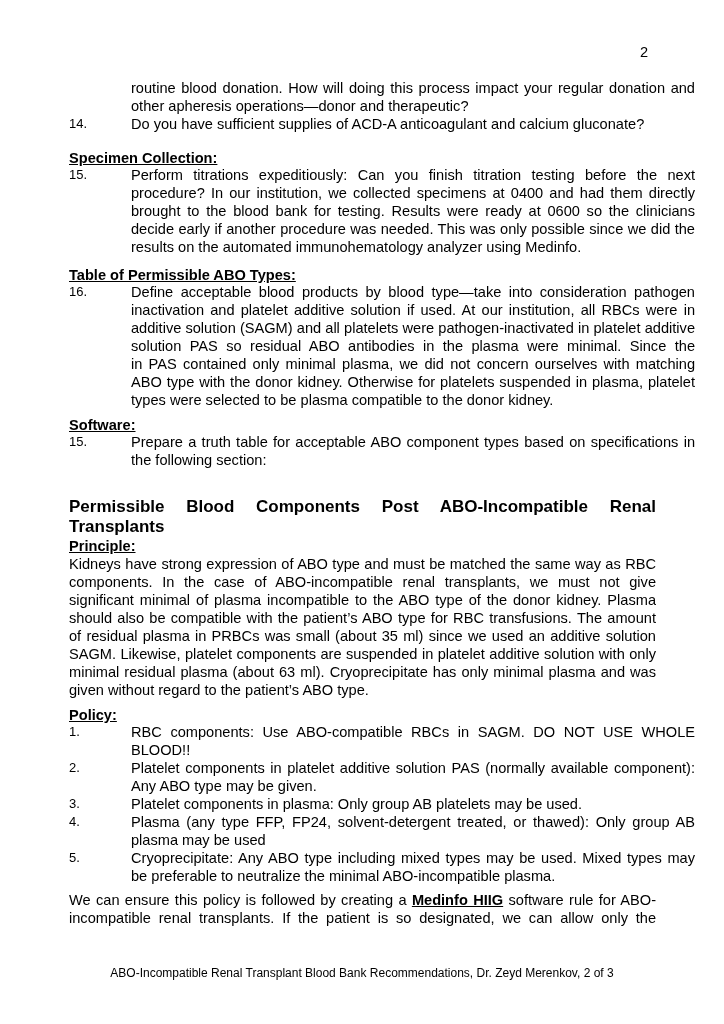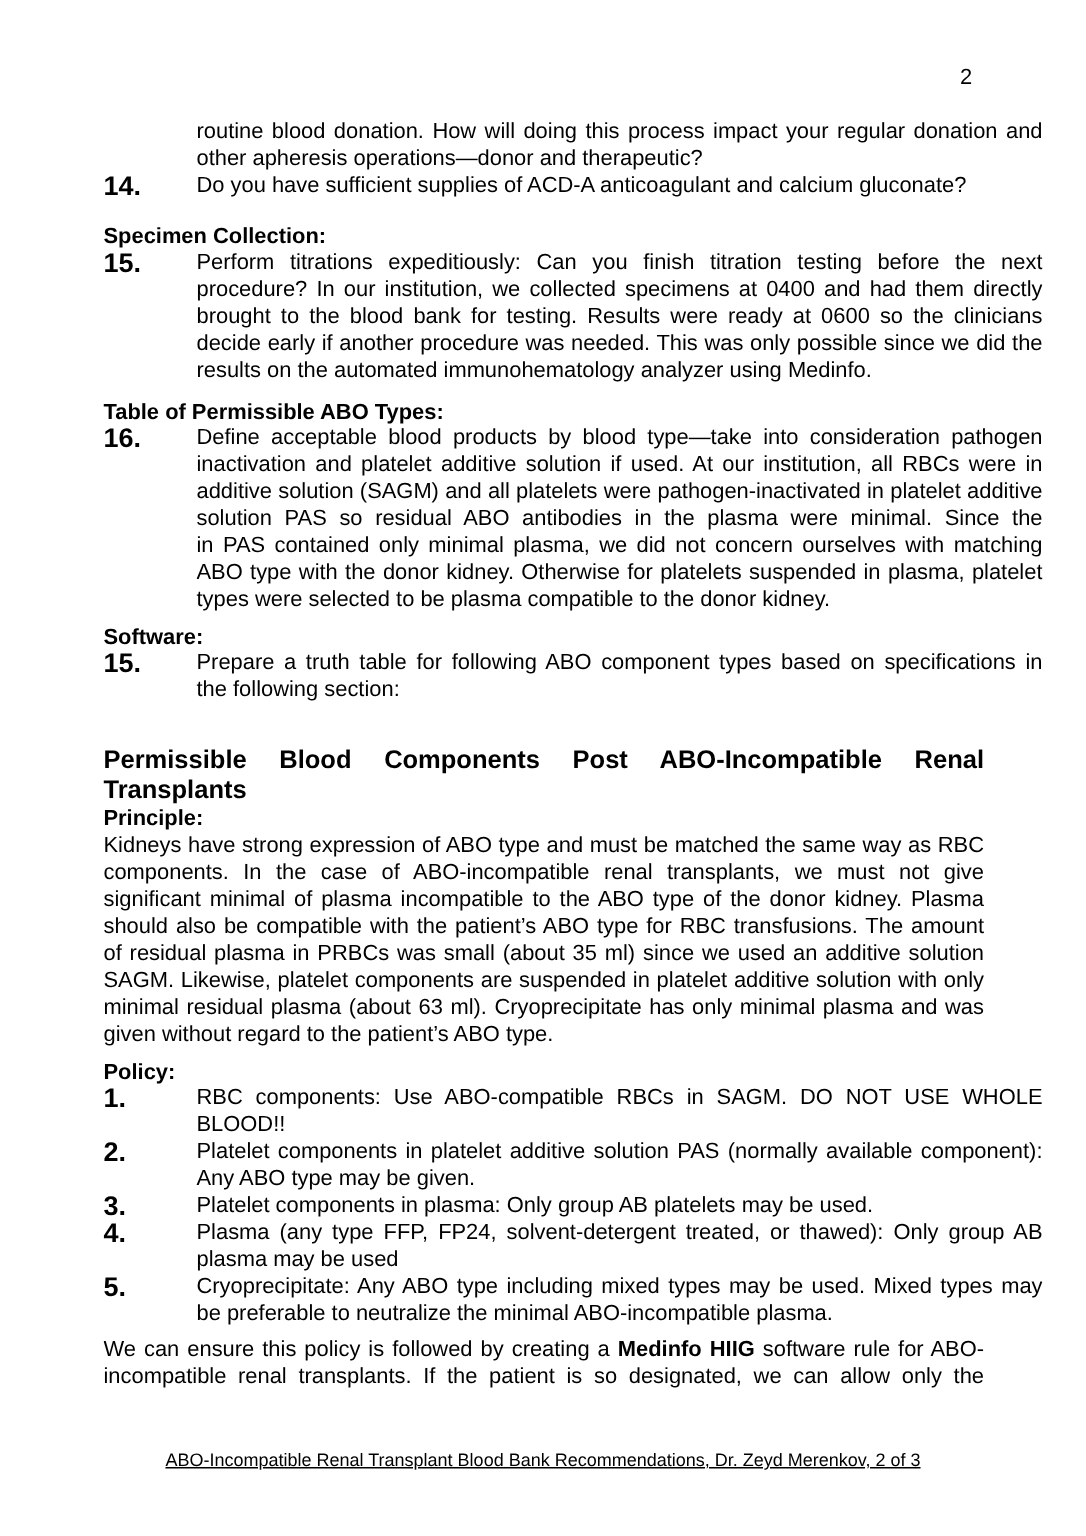--- a/index.html
+++ b/index.html
@@ -2,25 +2,25 @@
 <html><head>
 <meta charset="utf-8">
 <style>
   html, body { margin: 0; padding: 0; background: #ffffff; }
   body { width: 724px; height: 1024px; position: relative; overflow: hidden;
          font-family: "Liberation Sans", sans-serif; color: #000; }
   .ln { position: absolute; left: 69px; width: 587px; font-size: 14.6px; line-height: 18px;
         white-space: nowrap; }
   .j { text-align: justify; text-align-last: justify; white-space: normal; height: 18px; overflow: hidden; }
   .ind { left: 108px; width: 564px; margin-left: 23px; }
-  .num { position: absolute; left: 69px; font-size: 18px; line-height: 18px; font-weight: bold; }
-  .b { font-weight: bold; }
+  .num { position: absolute; left: 69px; font-size: 13px; line-height: 18px; }
+  .b { font-weight: bold; text-decoration: underline; }
   .h { font-weight: bold; font-size: 17px; line-height: 20px; margin-top: 14px; }
   .pagenum { position: absolute; left: 640px; top: 44px; font-size: 14.6px; }
-  .footer { position: absolute; left: 0; width: 724px; top: 966px; text-align: center; font-size: 12px; text-decoration: underline; }
+  .footer { position: absolute; left: 0; width: 724px; top: 966px; text-align: center; font-size: 12px; }
 </style>
 </head>
 <body>
 
 <div class="pagenum">2</div>
 
 <div class="ln ind j" style="top:79px">routine blood donation.  How will doing this process impact your regular donation and</div>
 <div class="ln ind" style="top:97px">other apheresis operations—donor and therapeutic?</div>
 
 <div class="num" style="top:115px">14.</div>
@@ -39,21 +39,21 @@
 <div class="ln ind j" style="top:283px">Define acceptable blood products by blood type—take into consideration pathogen</div>
 <div class="ln ind j" style="top:301px">inactivation and platelet additive solution if used.  At our institution, all RBCs were in</div>
 <div class="ln ind j" style="top:319px">additive solution (SAGM) and all platelets were pathogen-inactivated in platelet additive</div>
 <div class="ln ind j" style="top:337px">solution PAS so residual ABO antibodies in the plasma were minimal. Since the platelets</div>
 <div class="ln ind j" style="top:355px">in PAS contained only minimal plasma, we did not concern ourselves with matching their</div>
 <div class="ln ind j" style="top:373px">ABO type with the donor kidney.  Otherwise for platelets suspended in plasma, platelet</div>
 <div class="ln ind" style="top:391px">types were selected to be plasma compatible to the donor kidney.</div>
 
 <div class="ln b" style="top:416px">Software:</div>
 <div class="num" style="top:433px">15.</div>
-<div class="ln ind j" style="top:433px">Prepare a truth table for following ABO component types based on specifications in</div>
+<div class="ln ind j" style="top:433px">Prepare a truth table for acceptable ABO component types based on specifications in</div>
 <div class="ln ind" style="top:451px">the following section:</div>
 
 <div class="ln h j" style="top:483px;height:20px">Permissible Blood Components Post ABO-Incompatible Renal</div>
 <div class="ln h" style="top:503px">Transplants</div>
 
 <div class="ln b" style="top:537px">Principle:</div>
 <div class="ln j" style="top:555px">Kidneys have strong expression of ABO type and must be matched the same way as RBC</div>
 <div class="ln j" style="top:573px">components.  In the case of ABO-incompatible renal transplants, we must not give</div>
 <div class="ln j" style="top:591px">significant minimal of plasma incompatible to the ABO type of the donor kidney.  Plasma</div>
 <div class="ln j" style="top:609px">should also be compatible with the patient’s ABO type for RBC transfusions.  The amount</div>

